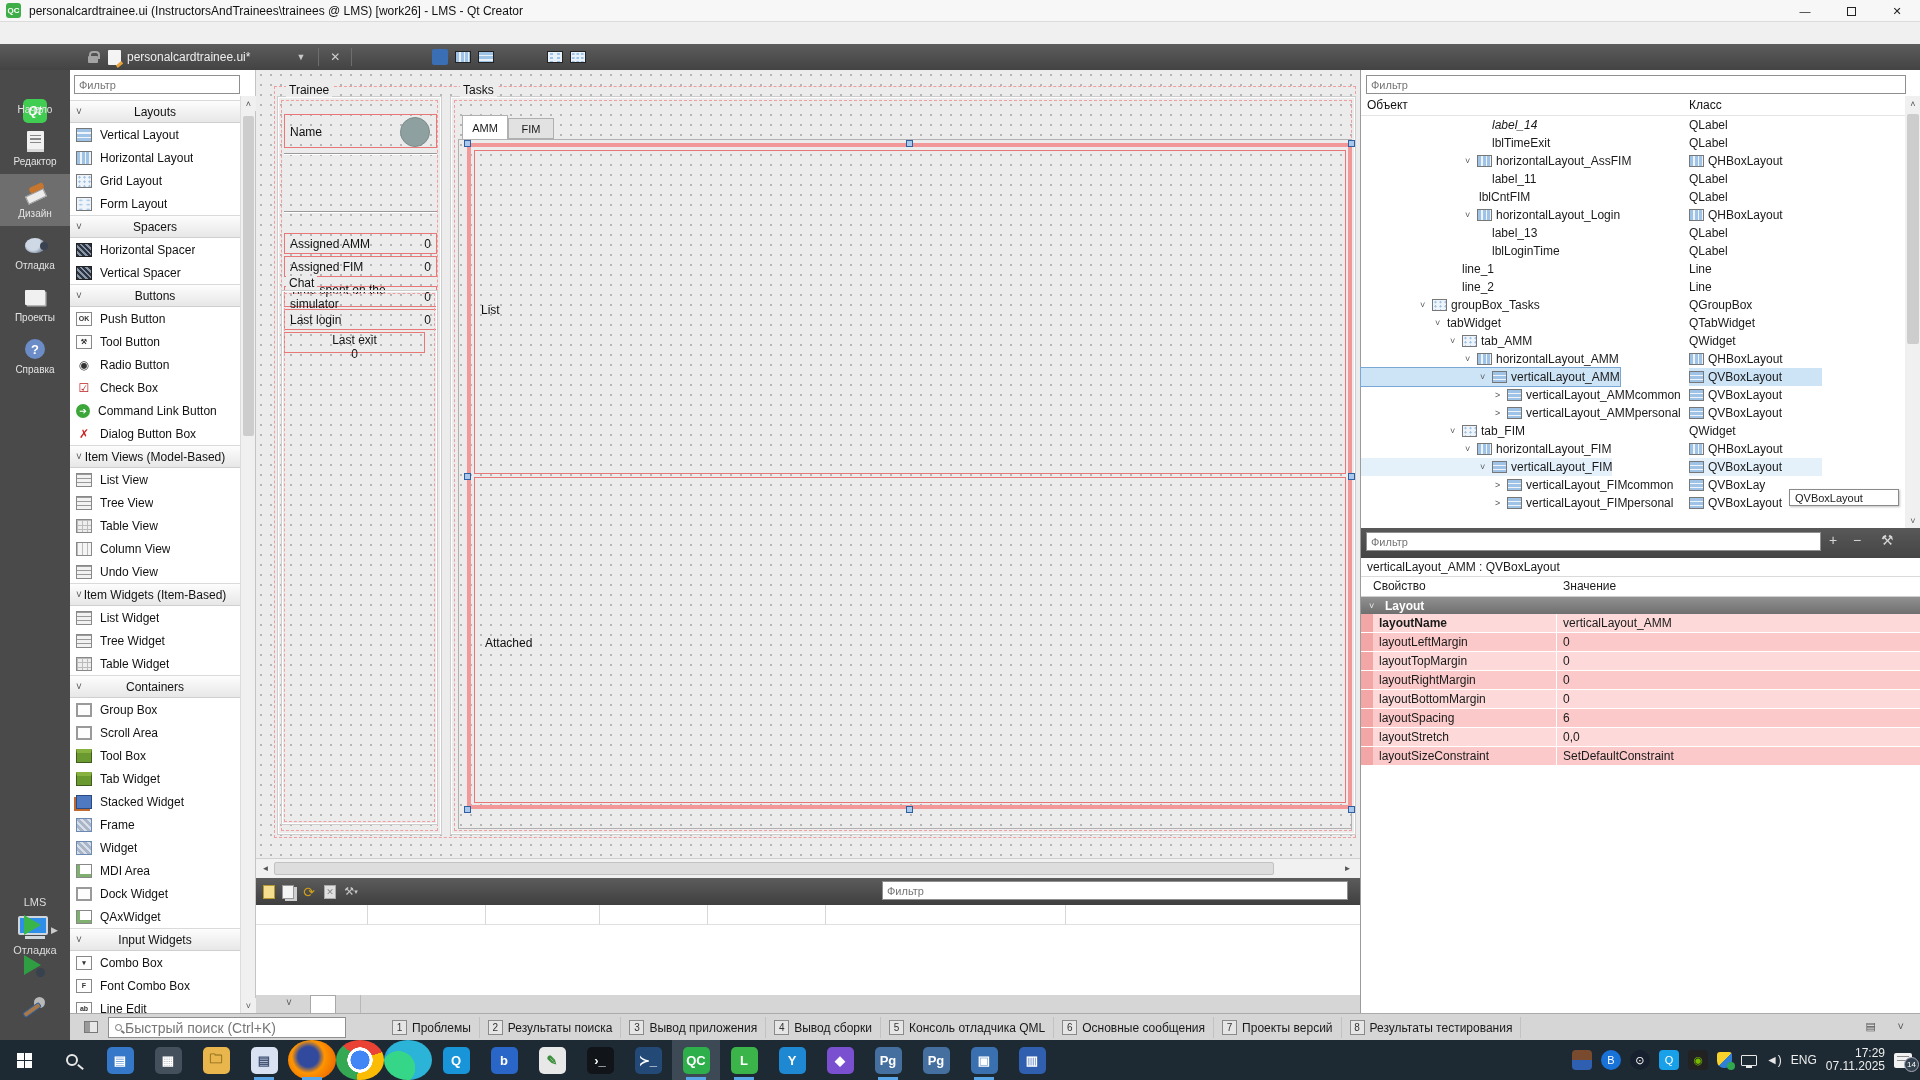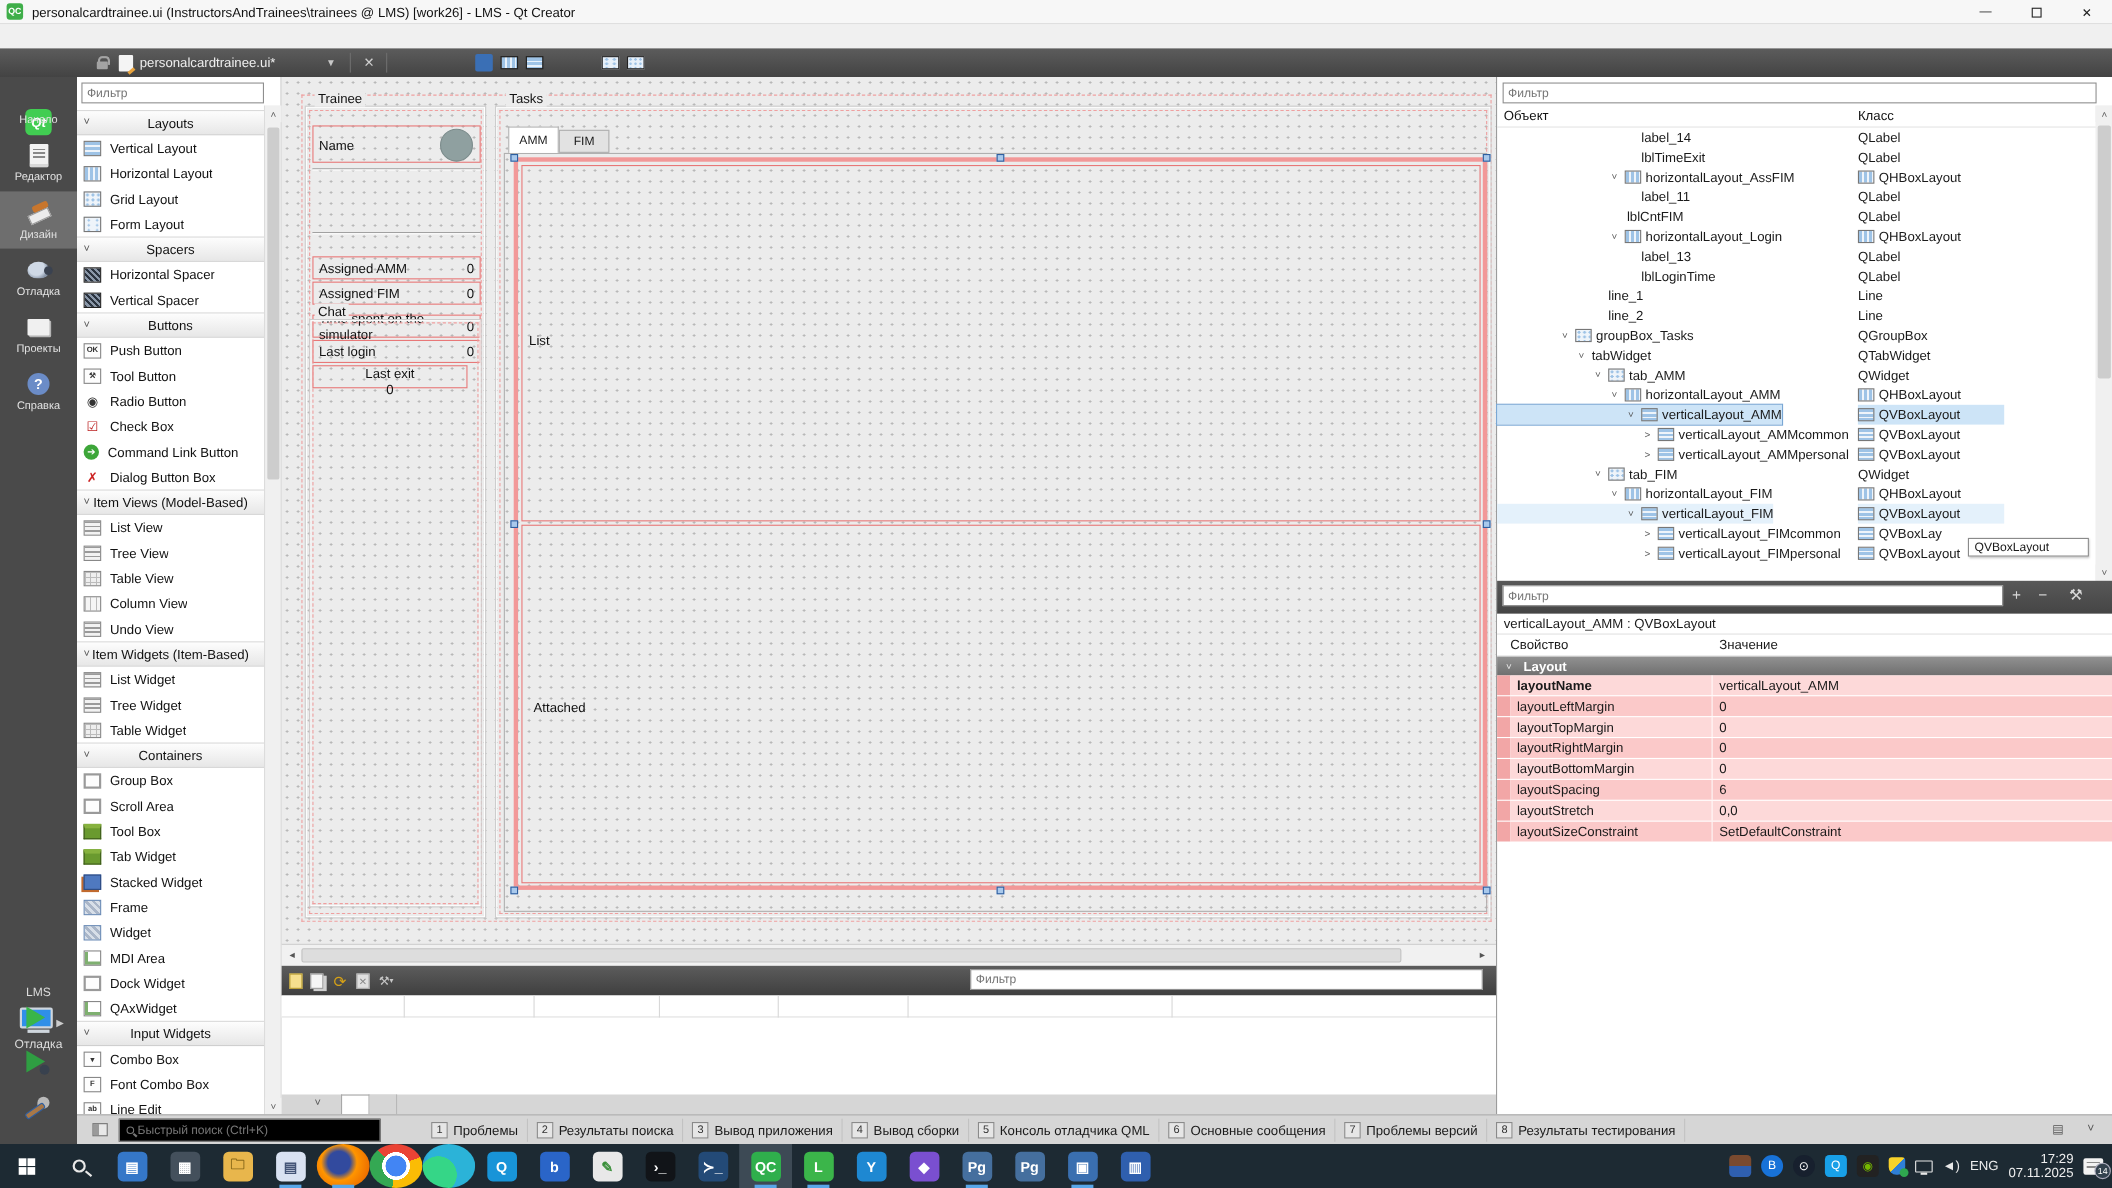--- a/index.html
+++ b/index.html
@@ -169,21 +169,21 @@
   .prow:nth-child(odd) .pname, .prow:nth-child(odd) .pval { background:#fdd9d9; }
   .prow:nth-child(even) .pname, .prow:nth-child(even) .pval { background:#fbc9c9; }
   .prow.bold .pname { font-weight:bold; }
 
   
   #statusbar { left:70px; top:1013px; width:1850px; height:27px; background:#d6d6d6; border-top:1px solid #ababab; }
   .panelbtn-row { position:absolute; left:314px; top:0; height:27px; display:flex; align-items:center; }
   .sbtn { display:flex; align-items:center; height:21px; padding:0 8px; border-right:1px solid #c2c2c2; }
   .snum { width:15px; height:15px; border:1px solid #8a8a8a; background:#e6e6e6; font-size:10px; display:flex; align-items:center; justify-content:center; margin-right:5px; color:#333; }
   .sbtn .slabel { font-size:12px; color:#1a1a1a; white-space:nowrap; }
-  #qsearch { position:absolute; left:38px; top:3px; width:238px; height:21px; background:#000000; border:1px solid #8f8f8f; display:flex; align-items:center; color:#777; font-size:11px; }
+  #qsearch { position:absolute; left:38px; top:3px; width:238px; height:21px; background:#ffffff; border:1px solid #8f8f8f; display:flex; align-items:center; color:#777; font-size:14px; }
   .mag { width:7px; height:7px; border:1.5px solid #777; border-radius:50%; margin:0 3px 0 6px; position:relative; }
   .mag:after { content:""; position:absolute; left:5px; top:6px; width:4px; height:1.5px; background:#777; transform:rotate(40deg); }
   #sb-toggle { position:absolute; left:14px; top:7px; width:14px; height:12px; border:1px solid #777; background:linear-gradient(90deg,#9a9a9a 0 5px,#e8e8e8 5px); }
   .sb-right { position:absolute; top:6px; color:#555; font-size:11px; }
 
   
   #taskbar { left:0; top:1040px; width:1920px; height:40px; background:#1d2a33; display:flex; align-items:center; }
   .tbslot { width:48px; height:40px; display:flex; align-items:center; justify-content:center; position:relative; flex:none; }
   .tbslot.active { background:#3d4a55; }
   .tbslot.running:after { content:""; position:absolute; left:14px; bottom:0; width:20px; height:3px; background:#58a6e8; }
@@ -636,21 +636,21 @@
 
 <div class="abs" id="rightpanel">
   <div class="filterwrap abs" id="insp-filter"><input placeholder="Фильтр" style=""></div>
   <div id="insp-head">
     <span style="left:6px">Объект</span>
     <span style="left:328px">Класс</span>
   </div>
   <div id="tree">
 
   <div class="trow">
-      <span class="tname" style="padding-left: 119px;">
+      <span class="tname" style="padding-left: 119px; font-style: italic;">
         <span class="chev"></span>
 
         <span class="tntext">label_14</span>
       </span>
       <span class="tcls">
 
         <span>QLabel</span>
       </span>
     </div>
       <div class="trow">
@@ -979,21 +979,21 @@
       <span class="sbtn">
       <span class="snum">5</span>
       <span class="slabel">Консоль отладчика QML</span>
     </span>
       <span class="sbtn">
       <span class="snum">6</span>
       <span class="slabel">Основные сообщения</span>
     </span>
       <span class="sbtn">
       <span class="snum">7</span>
-      <span class="slabel">Проблемы версий</span>
+      <span class="slabel">Проекты версий</span>
     </span>
       <span class="sbtn">
       <span class="snum">8</span>
       <span class="slabel">Результаты тестирования</span>
     </span>
     </div>
   <span class="sb-right" style="right:44px">▤</span>
   <span class="sb-right" style="right:16px">˅</span>
 </div>
 

